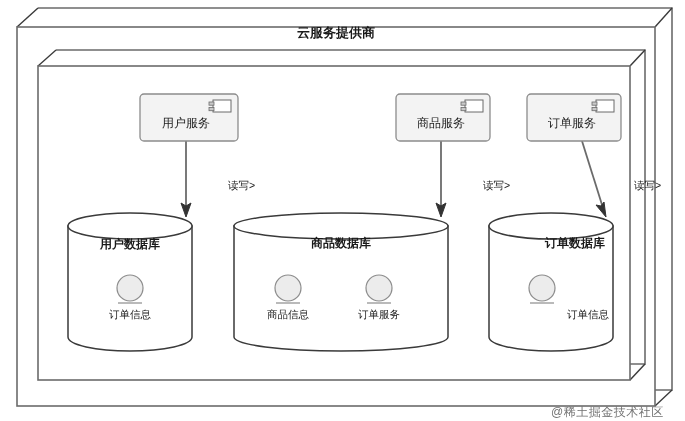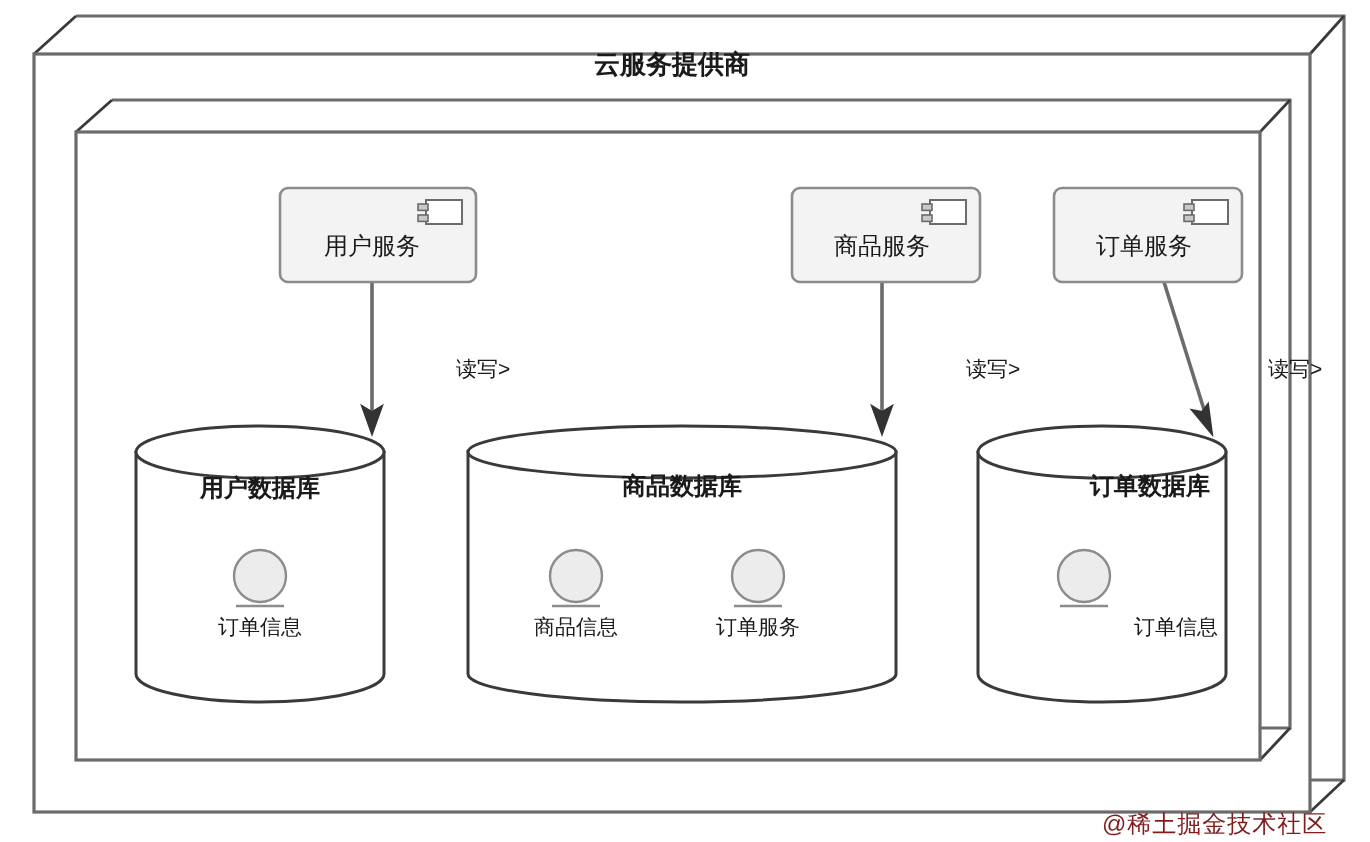--- a/index.html
+++ b/index.html
@@ -52,21 +52,21 @@
   .entity-label {
     font-size: 10.5px;
   }
   .edge-label {
     font-size: 10.5px;
     padding-left: 41px;
   }
   .watermark {
     position: absolute;
     font-size: 12px;
-    color: #7f1d1d;
+    color: #737373;
     white-space: nowrap;
     letter-spacing: 0.5px;
   }
 </style>
 </head>
 <body>
 
 <div id="stage">
 
   <svg id="diagram-svg" width="685" height="421" viewBox="0 0 685 421">

